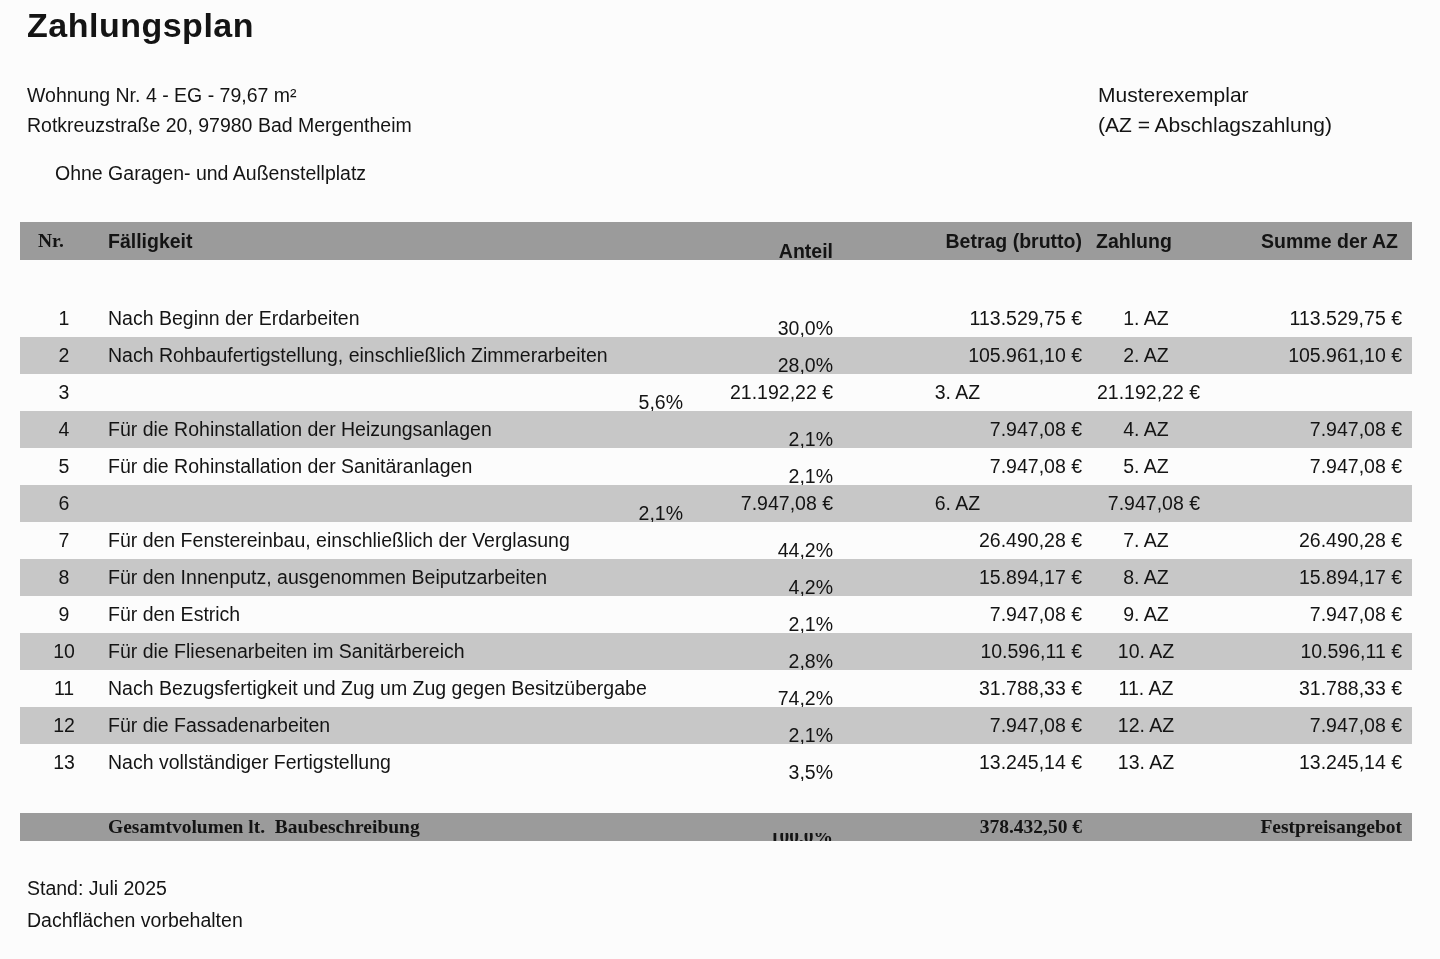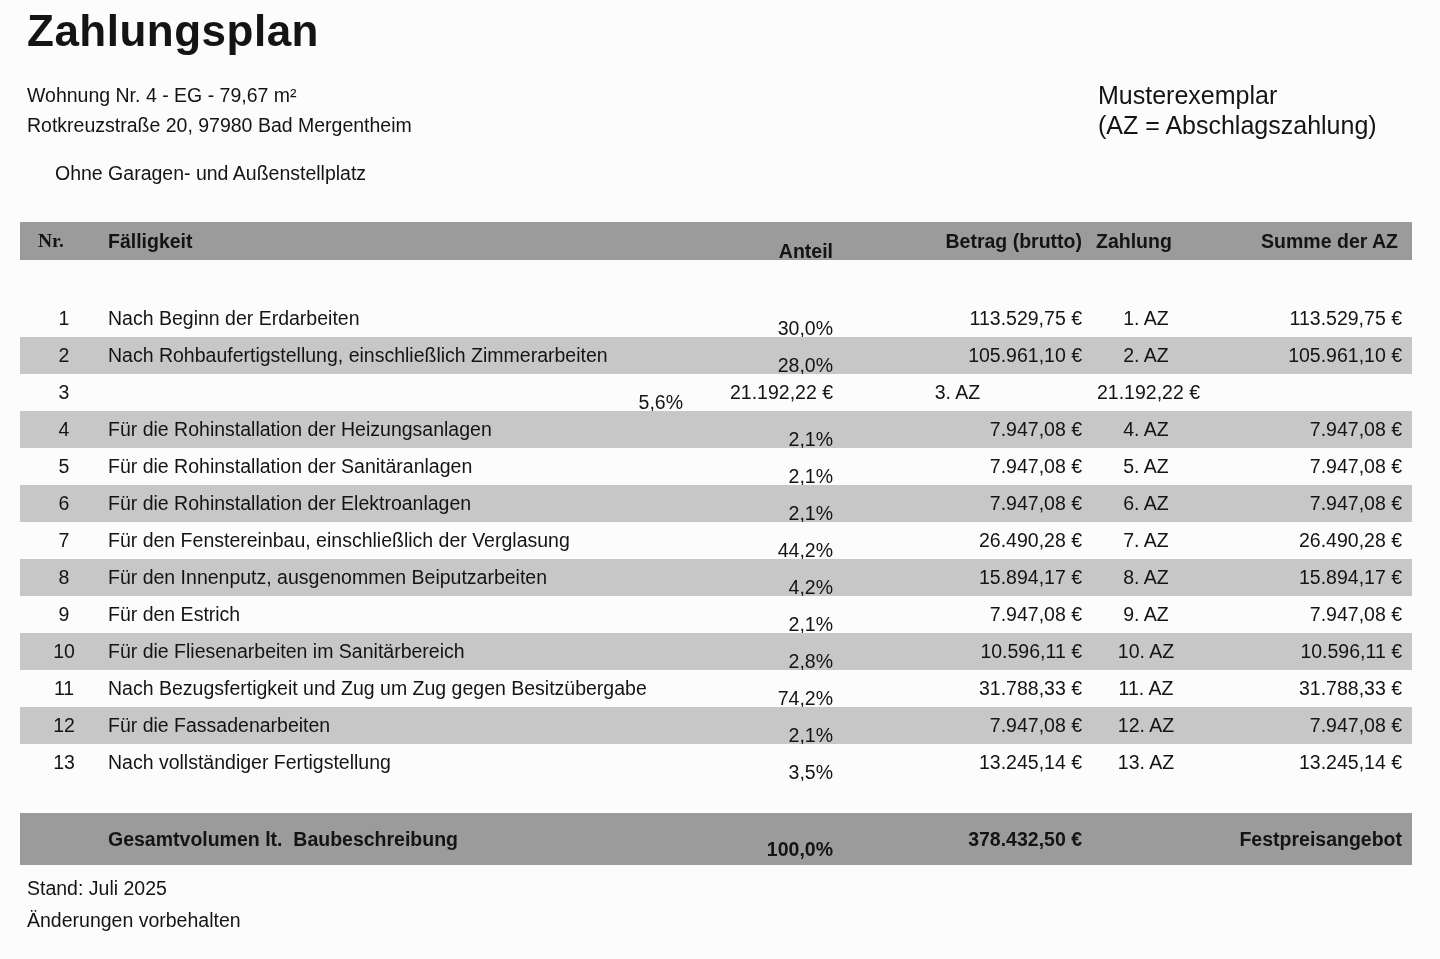--- a/index.html
+++ b/index.html
@@ -12,30 +12,30 @@
   html, body { width: 1440px; height: 959px; overflow: hidden; }
   body {
     background: var(--bg);
     color: var(--text);
     font-family: "Liberation Sans", "DejaVu Sans", sans-serif;
   }
   .page { position: relative; width: 1440px; height: 959px; }
 
   .title {
     position: absolute; left: 27px; top: 6px;
-    font-size: 44px; font-weight: 700; letter-spacing: 0.5px;
+    font-size: 34px; font-weight: 700; letter-spacing: 0.5px;
   }
 
   .info-left {
     position: absolute; left: 27px; top: 80px;
     font-size: 19.5px; line-height: 30px;
   }
   .info-right {
     position: absolute; left: 1098px; top: 80px;
-    font-size: 25px; line-height: 30px;
+    font-size: 21px; line-height: 30px;
   }
   .note {
     position: absolute; left: 27px; top: 162px;
     font-size: 19.5px;
     margin-left: 28px;
   }
 
   .table { position: absolute; left: 20px; top: 222px; width: 1392px; }
 
   .trow {
@@ -64,21 +64,22 @@
   .c-zahlung { justify-content: center; }
   .c-summe   { justify-content: flex-end; padding-right: 10px; }
 
   .thead .c-nr      { justify-content: flex-start; padding-left: 18px; font-family: Liberation Serif, serif; }
   .thead .c-zahlung { justify-content: flex-start; padding-left: 14px; }
   .thead .c-summe   { padding-right: 14px; }
 
   .total {
     background: var(--band-dark);
     font-weight: 700;
-    height: 52px;
+    height: 28px;
+    font-family: Liberation Serif, serif;
   }
   .total .c-faell { white-space: pre; }
 
   .footer {
     position: absolute; left: 27px; top: 872px;
     font-size: 19.5px; line-height: 32px;
   }
 </style>
 </head>
 <body>
@@ -147,21 +148,20 @@
         <div class="trow">
     <div class="c-nr">5</div>
     <div class="c-faell">Für die Rohinstallation der Sanitäranlagen</div>
     <div class="c-anteil">2,1%</div>
     <div class="c-betrag">7.947,08 €</div>
     <div class="c-zahlung">5. AZ</div>
     <div class="c-summe">7.947,08 €</div>
   </div>
         <div class="trow shade">
     <div class="c-nr">6</div>
-    <div class="c-faell">Für die Rohinstallation der Elektroanlagen</div>
     <div class="c-anteil">2,1%</div>
     <div class="c-betrag">7.947,08 €</div>
     <div class="c-zahlung">6. AZ</div>
     <div class="c-summe">7.947,08 €</div>
   </div>
         <div class="trow">
     <div class="c-nr">7</div>
     <div class="c-faell">Für den Fenstereinbau, einschließlich der Verglasung</div>
     <div class="c-anteil">44,2%</div>
     <div class="c-betrag">26.490,28 €</div>
@@ -226,16 +226,16 @@
       <div class="c-anteil">100,0%</div>
       <div class="c-betrag">378.432,50 €</div>
       <div class="c-zahlung"></div>
       <div class="c-summe">Festpreisangebot</div>
     </div>
 
   </div>
 
   <div class="footer">
     <div>Stand: Juli 2025</div>
-    <div>Änderungen vorbehalten</div>
+    <div>Dachflächen vorbehalten</div>
   </div>
 
 </div>
 
 </body></html>

